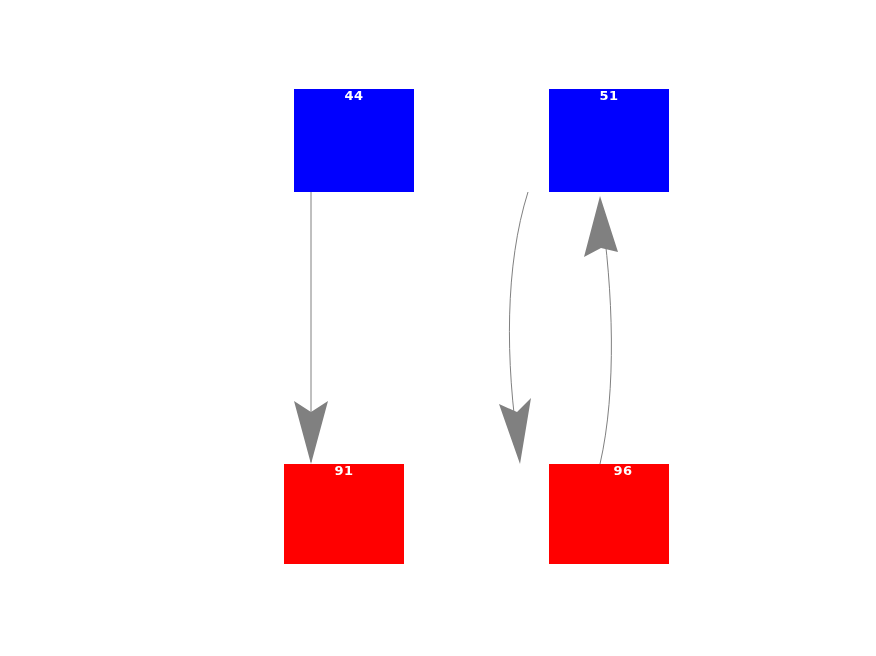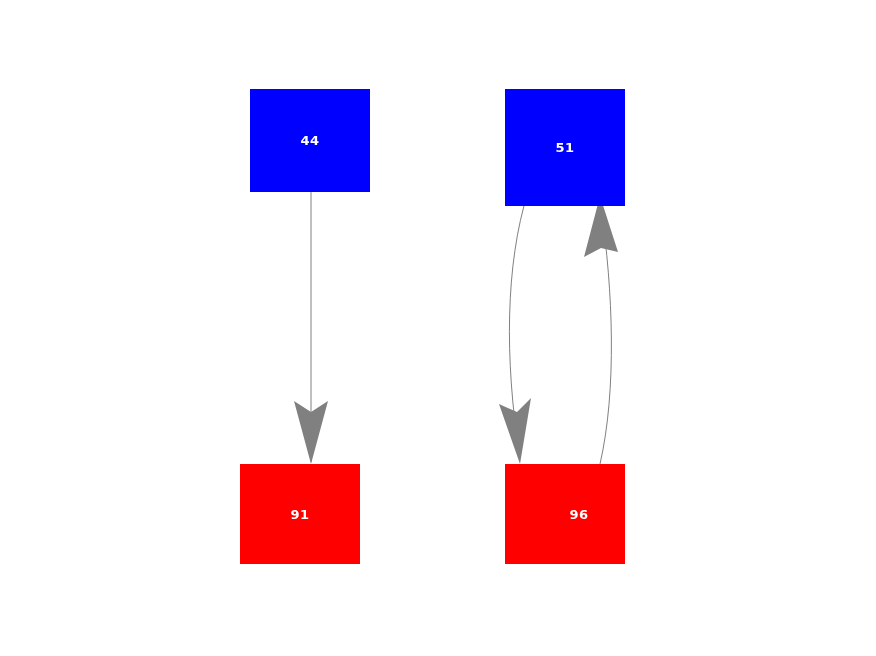--- a/index.html
+++ b/index.html
@@ -23,23 +23,24 @@
   #edge-layer {
     position: absolute;
     left: 0;
     top: 0;
     width: 876px;
     height: 656px;
   }
   .node {
     position: absolute;
     display: flex;
-    align-items: center;
+    align-items: flex-start;
     justify-content: center;
     box-sizing: border-box;
+    margin-left: 44px;
   }
   .node-label {
     color: #ffffff;
     font-family: "DejaVu Sans", "Liberation Sans", sans-serif;
     font-size: 13px;
     font-weight: bold;
     line-height: 1;
     letter-spacing: 0.5px;
     user-select: none;
   }
@@ -64,21 +65,21 @@
     <g>
       <path fill="none" stroke="#808080" stroke-width="1" d="M 600 464 C 617 390 613 290 601 208"></path>
       <polygon fill="#808080" points="600,196 584,257 601,248 618,252"></polygon>
     </g>
   </svg>
 
   <div class="node" style="left: 250px; top: 89px; width: 120px; height: 103px; background: rgb(0, 0, 255);">
     <span class="node-label">44</span>
   </div>
 
-  <div class="node" style="left: 505px; top: 89px; width: 120px; height: 117px; background: rgb(0, 0, 255);">
+  <div class="node" style="left: 505px; top: 89px; width: 120px; height: 103px; background: rgb(0, 0, 255);">
     <span class="node-label">51</span>
   </div>
 
   <div class="node" style="left: 240px; top: 464px; width: 120px; height: 100px; background: rgb(255, 0, 0);">
     <span class="node-label">91</span>
   </div>
 
   <div class="node" style="left: 505px; top: 464px; width: 120px; height: 100px; background: rgb(255, 0, 0); padding-left: 28px;">
     <span class="node-label">96</span>
   </div>

